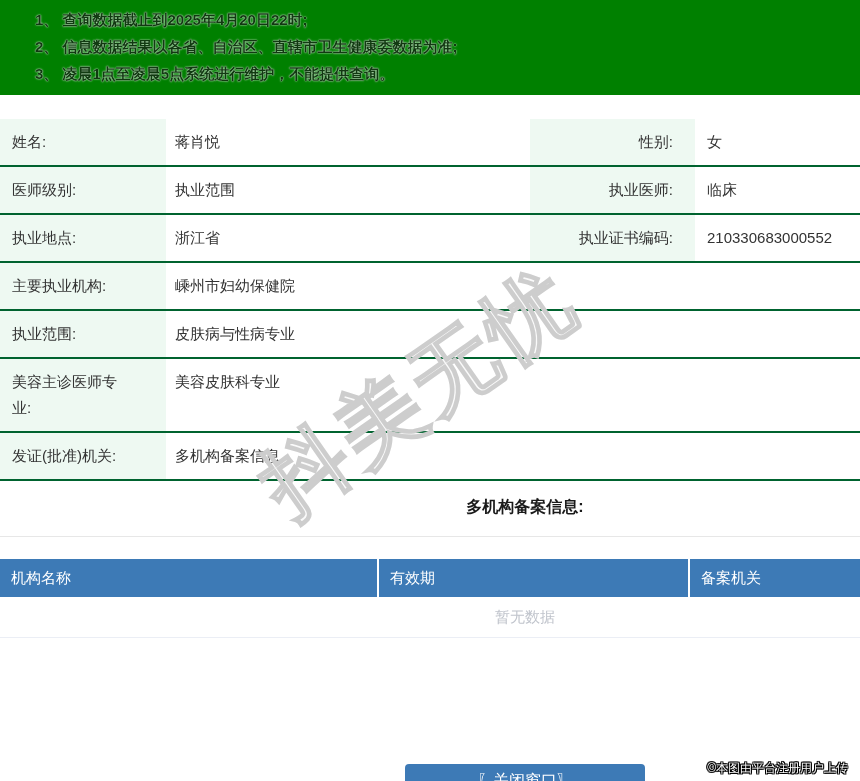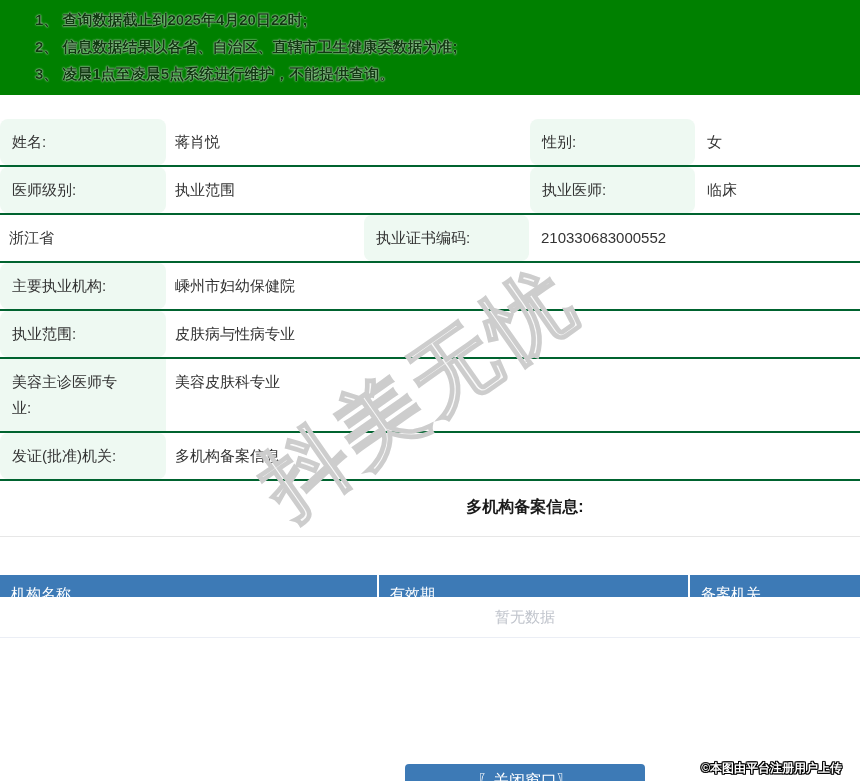--- a/index.html
+++ b/index.html
@@ -39,22 +39,22 @@
   }
   .row.tall { min-height: 70px; }
   .lbl, .lbl2 {
     background: #eef9f2;
     font-size: 15px;
     color: #333333;
     padding: 10px 34px 10px 12px;
     line-height: 26px;
   }
   .lbl  { flex: 0 0 166px; width: 166px; }
-  .lbl2 { flex: 0 0 165px; width: 165px; padding-right: 4px; }
-  .nowrap { white-space: nowrap; border-radius: 8px; }
+  .lbl2 { flex: 0 0 165px; width: 165px; padding-right: 22px; text-align: right; }
+  .nowrap { white-space: nowrap; }
   .val, .val2 {
     font-size: 15px;
     color: #333333;
     padding: 10px 10px 10px 11px;
     line-height: 26px;
   }
   .val  { flex: 0 0 364px; width: 364px; padding-left: 9px; }
   .val2 { flex: 1 1 auto; padding-left: 12px; }
   .fill { flex: 1 1 auto; background: #ffffff; }
 
@@ -80,21 +80,20 @@
     background: #ffffff;
   }
   .records-header .col {
     background: #3d7ab6;
     color: #ffffff;
     font-size: 15px;
     line-height: 38px;
     padding-left: 11px;
     overflow: hidden;
     white-space: nowrap;
-    margin-top: 16px;
   }
   .col-1 { flex: 0 0 377px; }
   .col-2 { flex: 0 0 309px; margin-left: 2px; }
   .col-3 { flex: 1 1 auto;  margin-left: 2px; }
   .empty-row {
     height: 41px;
     display: flex;
     align-items: center;
     justify-content: center;
     font-size: 15px;
@@ -129,24 +128,24 @@
     letter-spacing: 6px;
     white-space: nowrap;
     color: rgba(210,210,210,0.12);
     -webkit-text-stroke: 2px #cdcdcd;
     transform: rotate(-35deg);
     pointer-events: none;
     z-index: 10;
   }
   .photo-credit {
     position: absolute;
-    right: 18px;
+    right: 12px;
     bottom: 4px;
     font-size: 12px;
-    font-weight: 700;
+    font-weight: 400;
     color: #ffffff;
     text-shadow: 1px 0 0 #000, -1px 0 0 #000, 0 1px 0 #000, 0 -1px 0 #000,
                  1px 1px 0 #000, -1px -1px 0 #000, 1px -1px 0 #000, -1px 1px 0 #000;
     z-index: 11;
     white-space: nowrap;
   }
 </style>
 </head>
 <body>
 
@@ -168,20 +167,21 @@
     </div>
 
     <div class="row">
       <div class="lbl nowrap">医师级别:</div>
       <div class="val">执业范围</div>
       <div class="lbl2 nowrap">执业医师:</div>
       <div class="val2">临床</div>
     </div>
 
     <div class="row">
+      <div class="lbl nowrap">执业地点:</div>
       <div class="val">浙江省</div>
       <div class="lbl2 nowrap">执业证书编码:</div>
       <div class="val2">210330683000552</div>
     </div>
 
     <div class="row">
       <div class="lbl nowrap">主要执业机构:</div>
       <div class="val">嵊州市妇幼保健院</div>
       <div class="fill"></div>
     </div>

